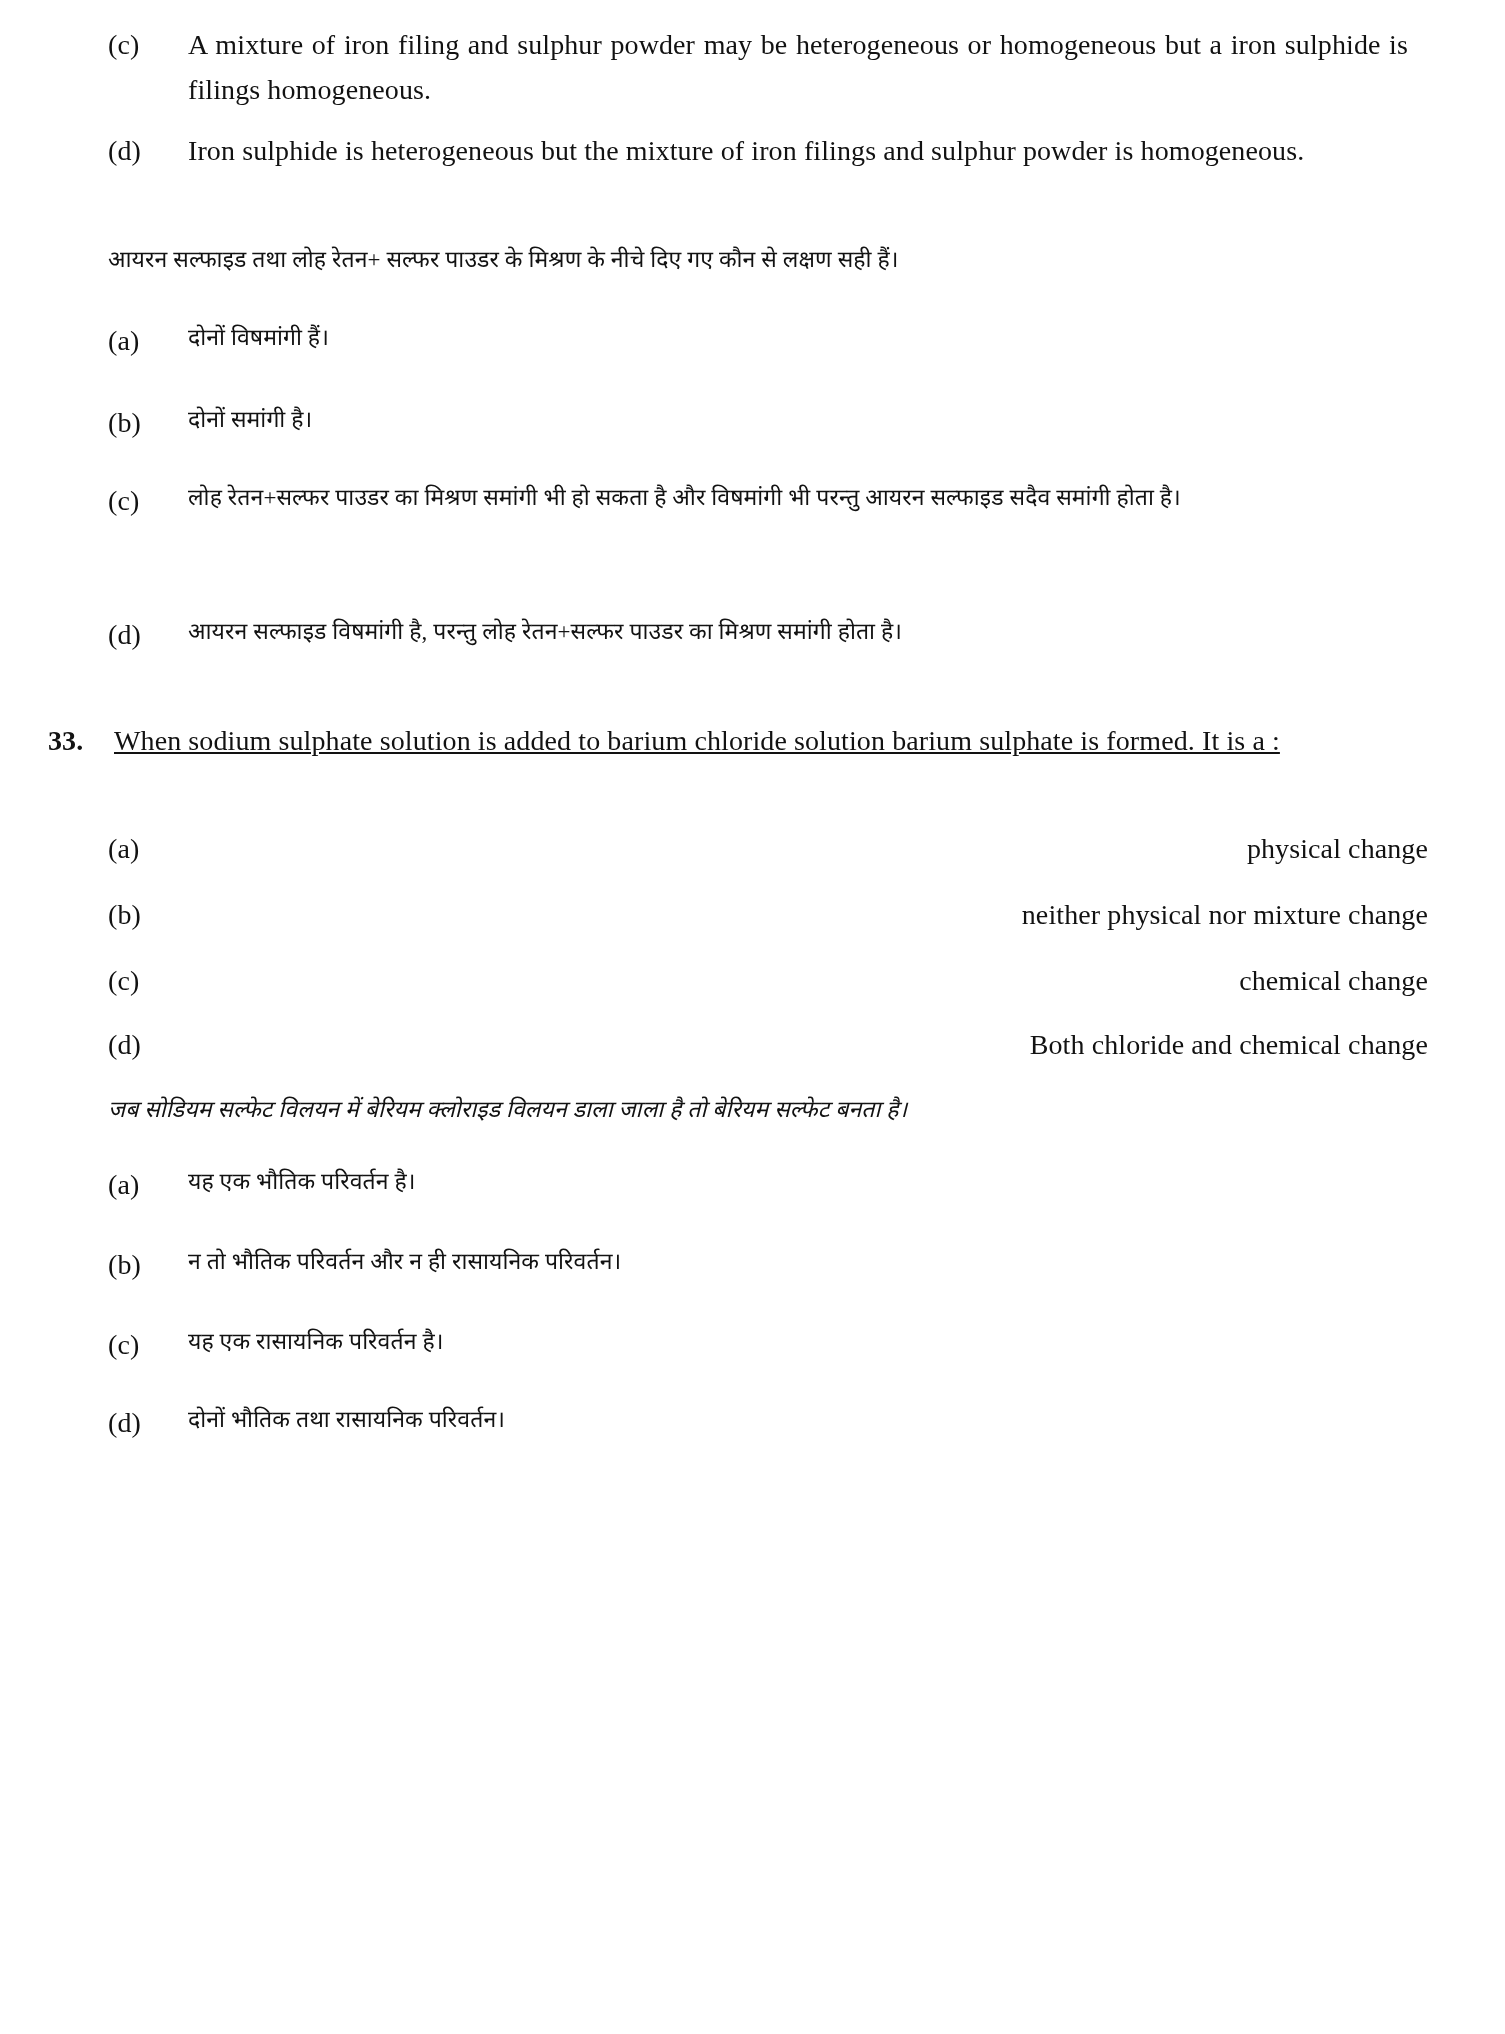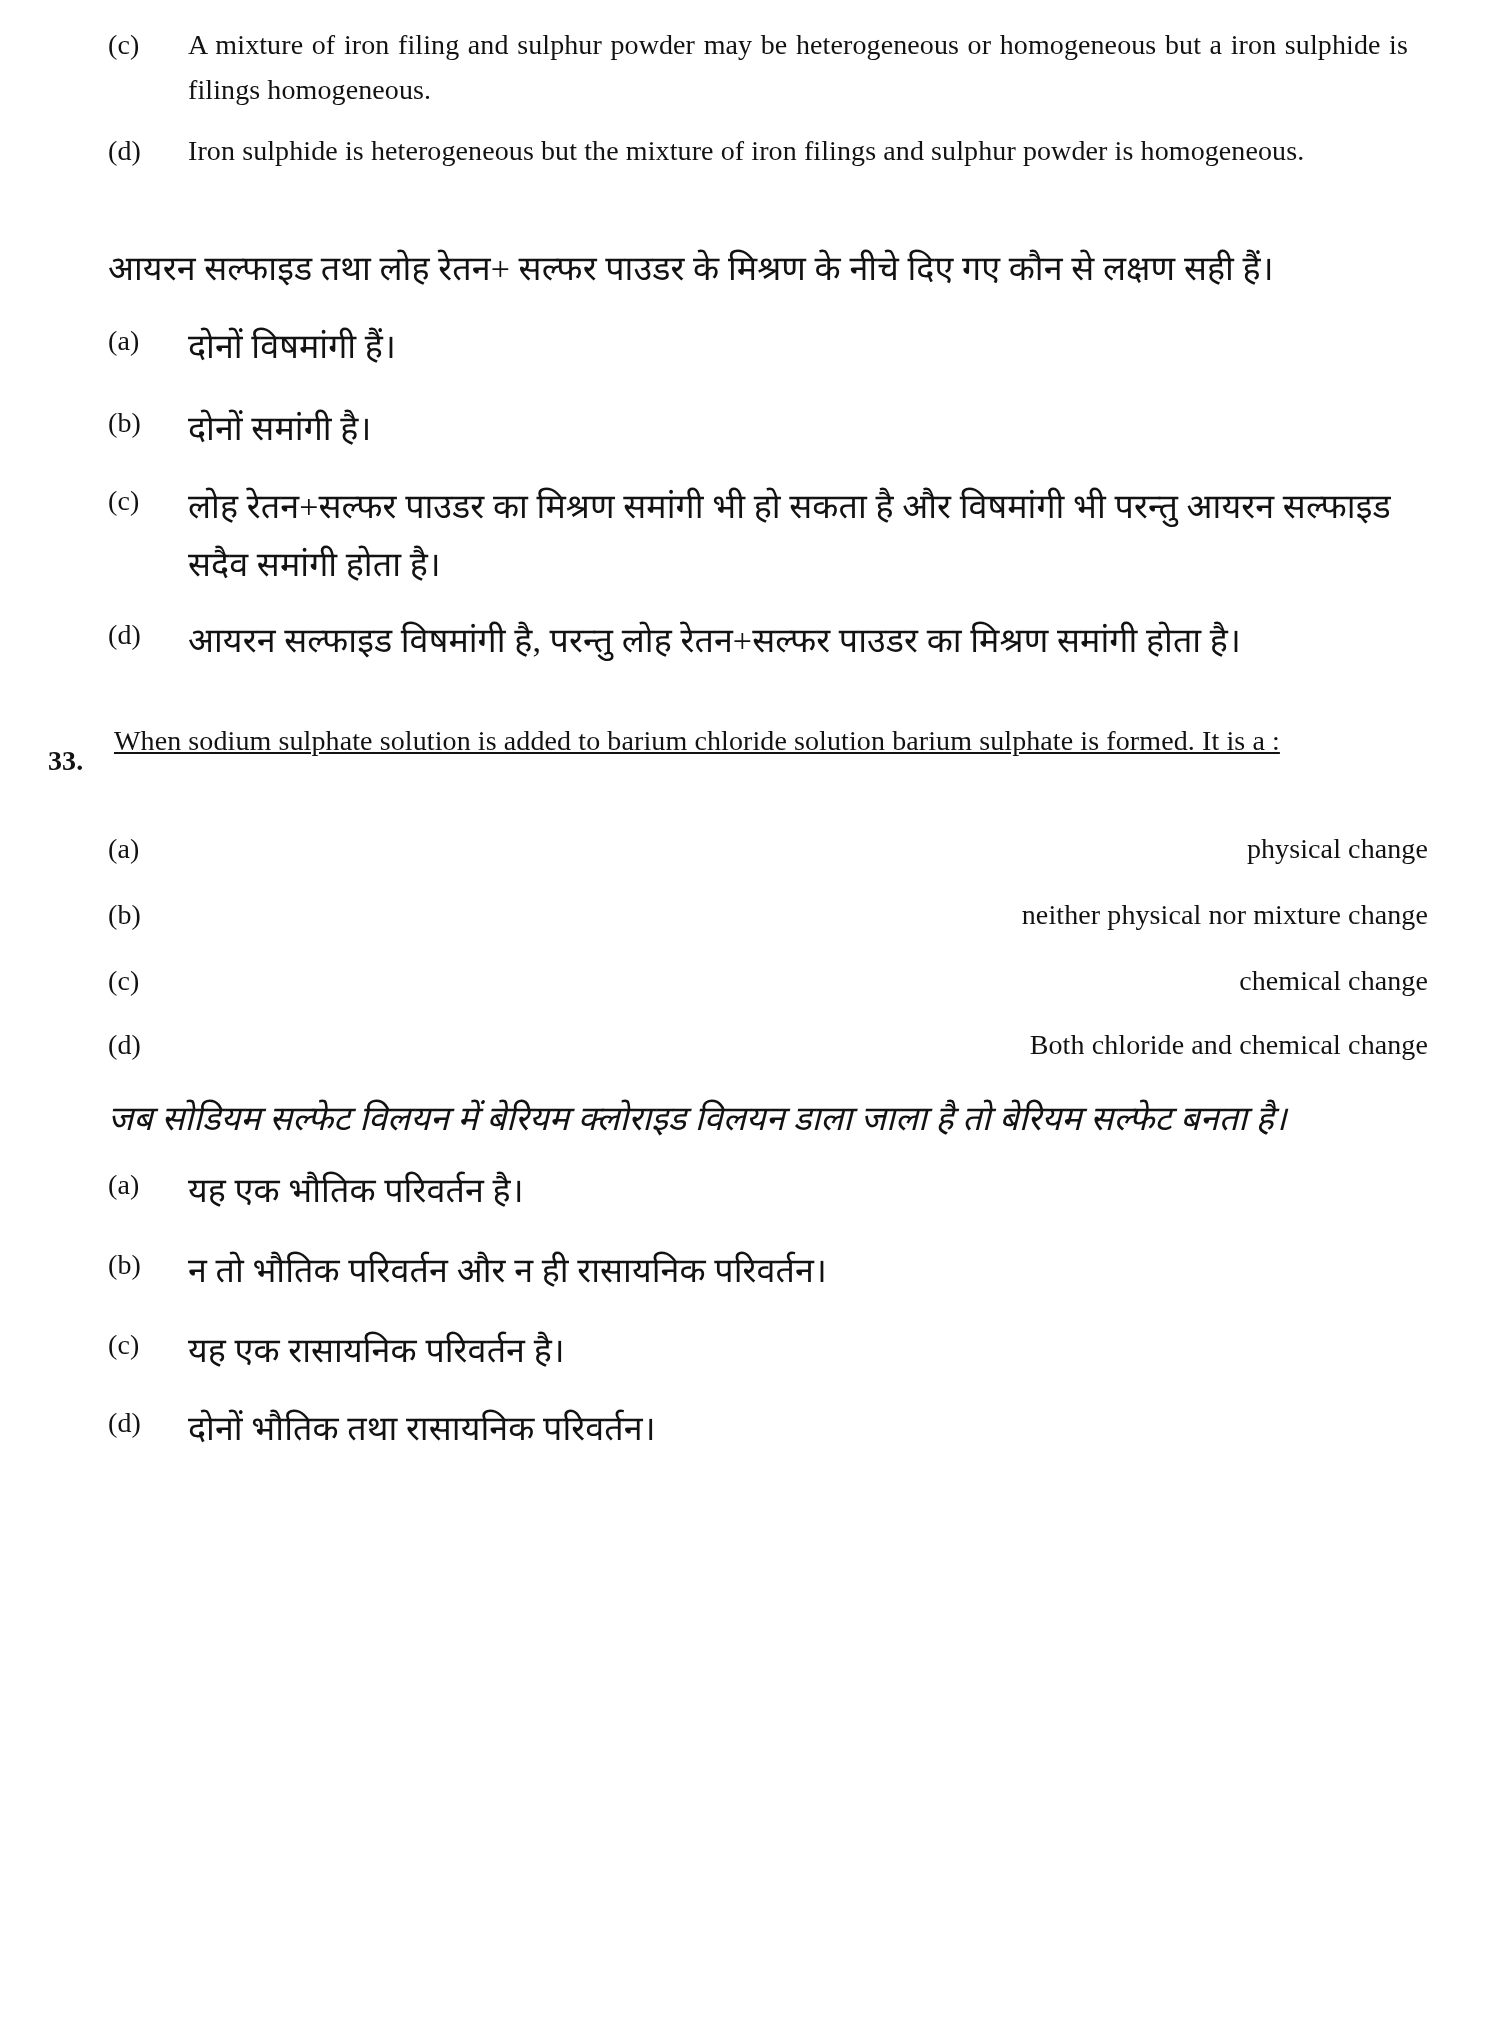--- a/index.html
+++ b/index.html
@@ -32,21 +32,20 @@
     display: flex;
     align-items: flex-start;
   }
   .qnum {
     width: 66px;
     flex: 0 0 66px;
     text-align: left;
     font-weight: bold;
     font-size: 28px;
     line-height: 1.55;
-    margin-top: 20px;
   }
   .qbody {
     flex: 1 1 auto;
     text-decoration: underline;
   }
 
   .optrow {
     display: flex;
     align-items: flex-start;
   }
@@ -68,21 +67,21 @@
     color: #141414;
     text-align: justify;
     text-justify: inter-word;
     letter-spacing: 0.1px;
   }
   .en.nojust { text-align: right; }
 
   
   .hi {
     font-family: "Liberation Serif", "DejaVu Serif", serif;
-    font-size: 34px;
+    font-size: 23px;
     line-height: 1.72;
     color: #141414;
     text-align: left;
     letter-spacing: 0.1px;
   }
 
   
   .blk-c   { position: absolute; left: 108px; top: 22px;   width: 1300px; }
   .blk-d   { position: absolute; left: 108px; top: 128px;  width: 1300px; }
   .hi-stem { position: absolute; left: 108px; top: 240px;  width: 1320px; }

